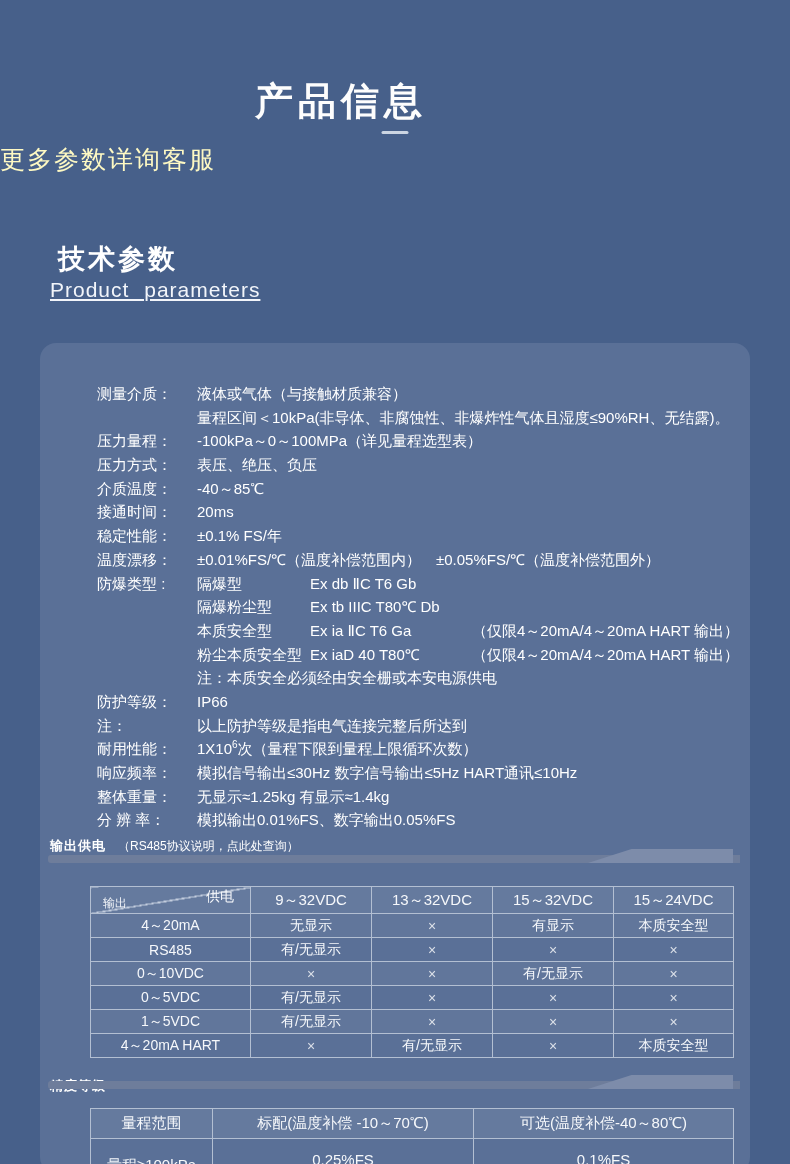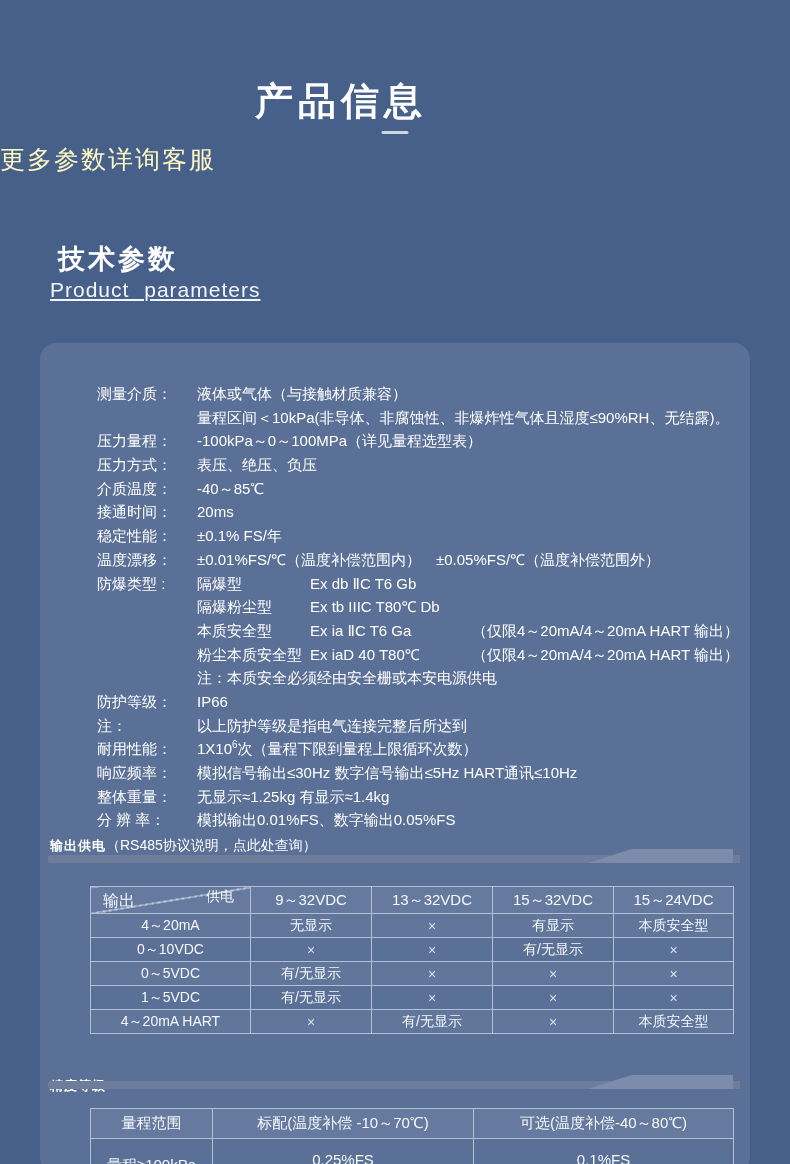--- a/index.html
+++ b/index.html
@@ -52,21 +52,21 @@
   .spec-row { display:flex; height:23.7px; line-height:23.7px; white-space:pre; }
   .spec-label { flex:0 0 78px; text-align:left;margin-left:9px; }
   .spec-value { margin-left:22px; }
   .exp-name { display:inline-block; width:113px; }
   .exp-code { display:inline-block; width:162px; }
   sup.pow { font-size:10px; vertical-align:super; line-height:0; }
 
   
   .sub-head { position:absolute; left:10px; height:20px; line-height:20px; white-space:pre; }
   .sub-title { font-size:13px; font-weight:bold; letter-spacing:1px; }
-  .sub-link  { font-size:14px; }
+  .sub-link  { font-size:12px; margin-left:12px; }
   .divider { position:absolute; left:8px; width:692px; height:14px; }
   .divider .bar {
     position:absolute; left:0; bottom:0; width:100%; height:8px;
     background:#6e7d9b; border-radius:3px 0 0 3px;
   }
   .divider .ramp {
     position:absolute; right:7px; bottom:0; width:145px; height:14px;
     background:#7d8caa;
     clip-path:polygon(0% 100%, 30% 0%, 100% 0%, 100% 100%);
   }
@@ -93,21 +93,21 @@
   .out-table tbody tr:nth-child(odd) { background:rgba(255,255,255,0.045); }
   td.dim, th.dim { color:rgba(255,255,255,0.78); }
 
   .corner { position:relative;
     background-image:linear-gradient(to bottom right,
       transparent calc(50% - 0.7px), #c3cdde calc(50% - 0.7px),
       #c3cdde calc(50% + 0.7px), transparent calc(50% + 0.7px)) !important;
     background-color:rgba(255,255,255,0.07);
   }
   .corner-top { position:absolute; top:1px; right:16px; font-size:14px; }
-  .corner-bottom { position:absolute; bottom:1px; left:12px; font-size:16px; }
+  .corner-bottom { position:absolute; bottom:1px; left:12px; font-size:12px; }
 
   .acc-table thead tr { height:30px;margin-left:17px; }
   .acc-table thead th { background:rgba(255,255,255,0.07); }
   .acc-table tbody tr { height:48px; }
   .acc-main { line-height:21px; padding-top:10px; }
   .acc-sub { line-height:21px; font-size:14.5px; }
 </style>
 </head>
 <body>
 
@@ -173,20 +173,27 @@
       </thead>
       <tbody>
         <tr>
             <td>4～20mA</td>
             <td class="val">无显示</td>
             <td class="val dim">×</td>
             <td class="val">有显示</td>
             <td class="val">本质安全型</td>
           </tr>
         <tr>
+            <td>RS485</td>
+            <td class="val">有/无显示</td>
+            <td class="val dim">×</td>
+            <td class="val dim">×</td>
+            <td class="val dim">×</td>
+          </tr>
+        <tr>
             <td>0～10VDC</td>
             <td class="val dim">×</td>
             <td class="val dim">×</td>
             <td class="val">有/无显示</td>
             <td class="val dim">×</td>
           </tr>
         <tr>
             <td>0～5VDC</td>
             <td class="val">有/无显示</td>
             <td class="val dim">×</td>

